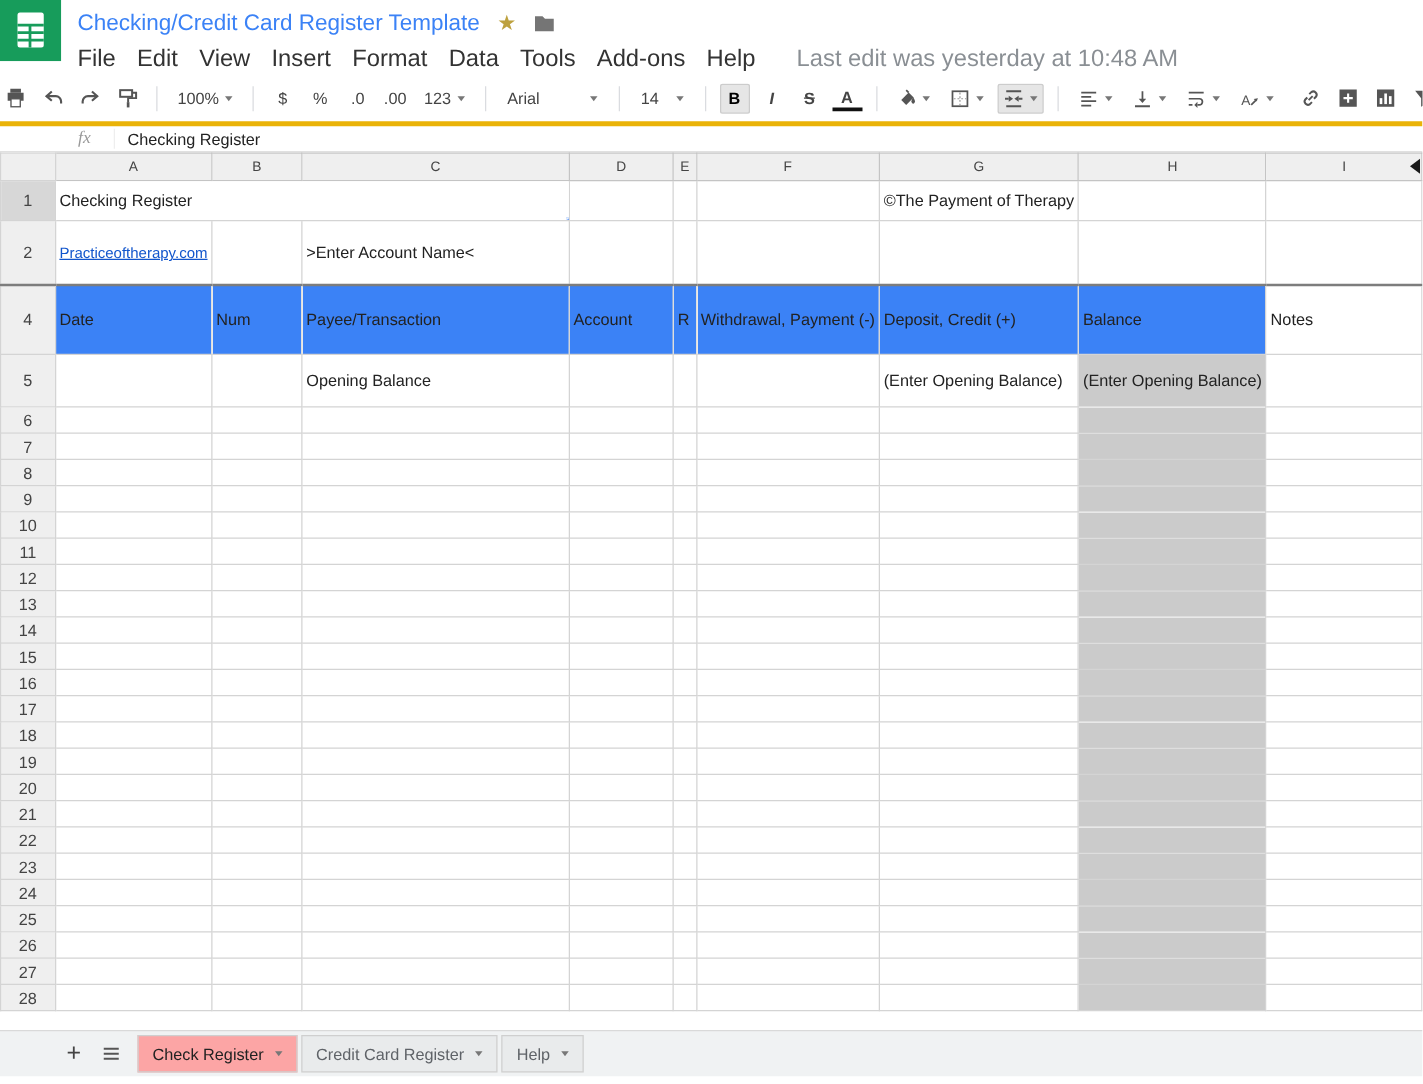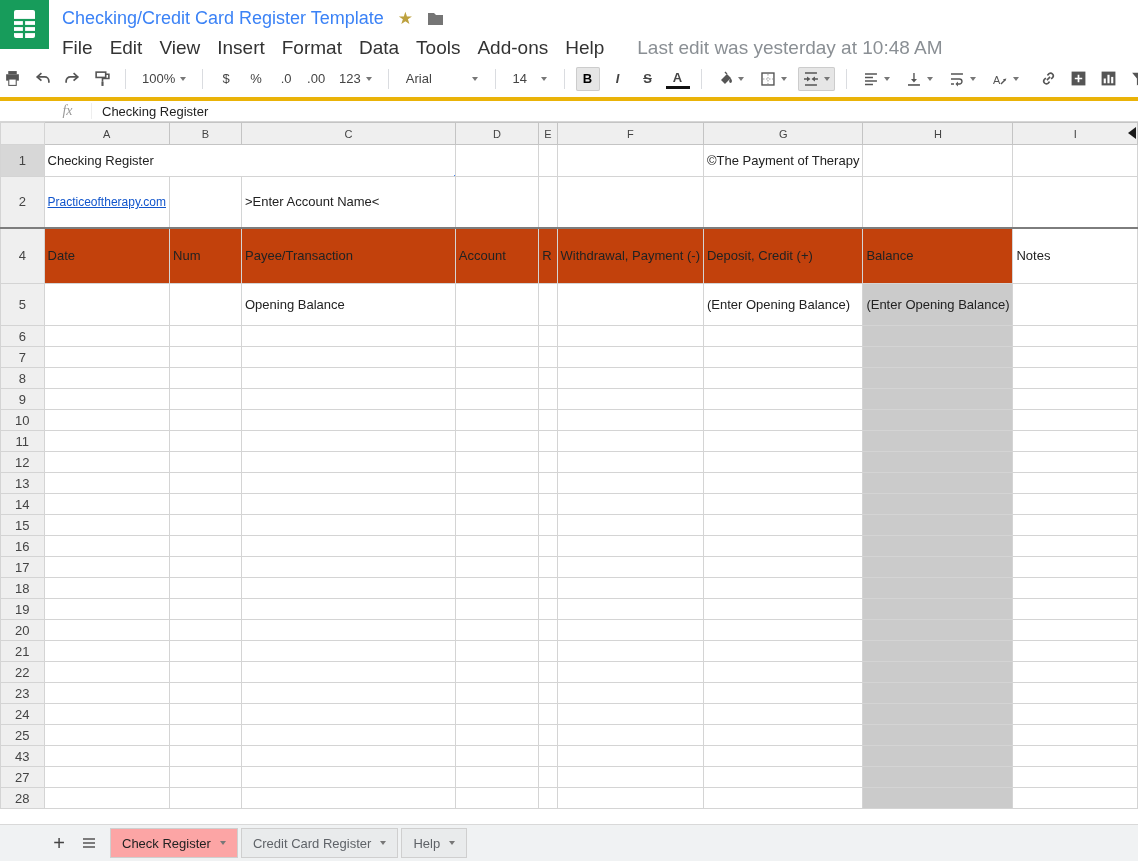--- a/index.html
+++ b/index.html
@@ -43,21 +43,21 @@
   .sheet tr.hdr-row { height:22px; }
   .sheet tr.r1 { height:32px; }
   .sheet tr.r2 { height:51px; }
   .sheet tr.r4 { height:56px; }
   .sheet tr.r5 { height:42px; }
   .sheet tr.r-small { height:21px; }
   .hdr-row th, .corner, .rowhdr { background:#efefef; border-color:#c4c4c4; font-size:11px; color:#444; text-align:center; padding:0; }
   .selhdr { background:#d7d7d7; }
   .cell { background:#fff; cursor:cell; }
   .grayH { background:#cbcbcb; }
-  .yellow { background:#c2410c; }
+  .yellow { background:#3b82f6; }
   .relpos { position:relative; }
   .hidden-ind { position:absolute; right:1px; top:4px; width:0; height:0; border-top:6px solid transparent; border-bottom:6px solid transparent; border-right:8px solid #1a1a1a; }
   .a1cell { font-size:15px; font-weight:bold; border:2px solid #4285f4; position:relative; overflow:visible; }
   .fill-handle { position:absolute; right:-4px; bottom:-4px; width:6px; height:6px; background:#4285f4; border:1px solid #fff; cursor:crosshair; }
   .ovf { overflow:visible; }
   .ovtext { position:relative; z-index:5; white-space:nowrap; }
   .vb { vertical-align:bottom; padding-bottom:3px; }
   .vt { vertical-align:top; padding-top:2px; }
   .hb { font-weight:bold; }
   .wrap { white-space:normal; line-height:15px; }
@@ -563,21 +563,21 @@
         <td class="cell"></td>
         <td class="cell"></td>
         <td class="cell"></td>
         <td class="cell"></td>
         <td class="cell"></td>
         <td class="cell"></td>
         <td class="cell grayH"></td>
         <td class="cell"></td>
       </tr>
       <tr class="r-small">
-        <td class="rowhdr">43</td>
+        <td class="rowhdr">26</td>
         <td class="cell"></td>
         <td class="cell"></td>
         <td class="cell"></td>
         <td class="cell"></td>
         <td class="cell"></td>
         <td class="cell"></td>
         <td class="cell"></td>
         <td class="cell grayH"></td>
         <td class="cell"></td>
       </tr>

